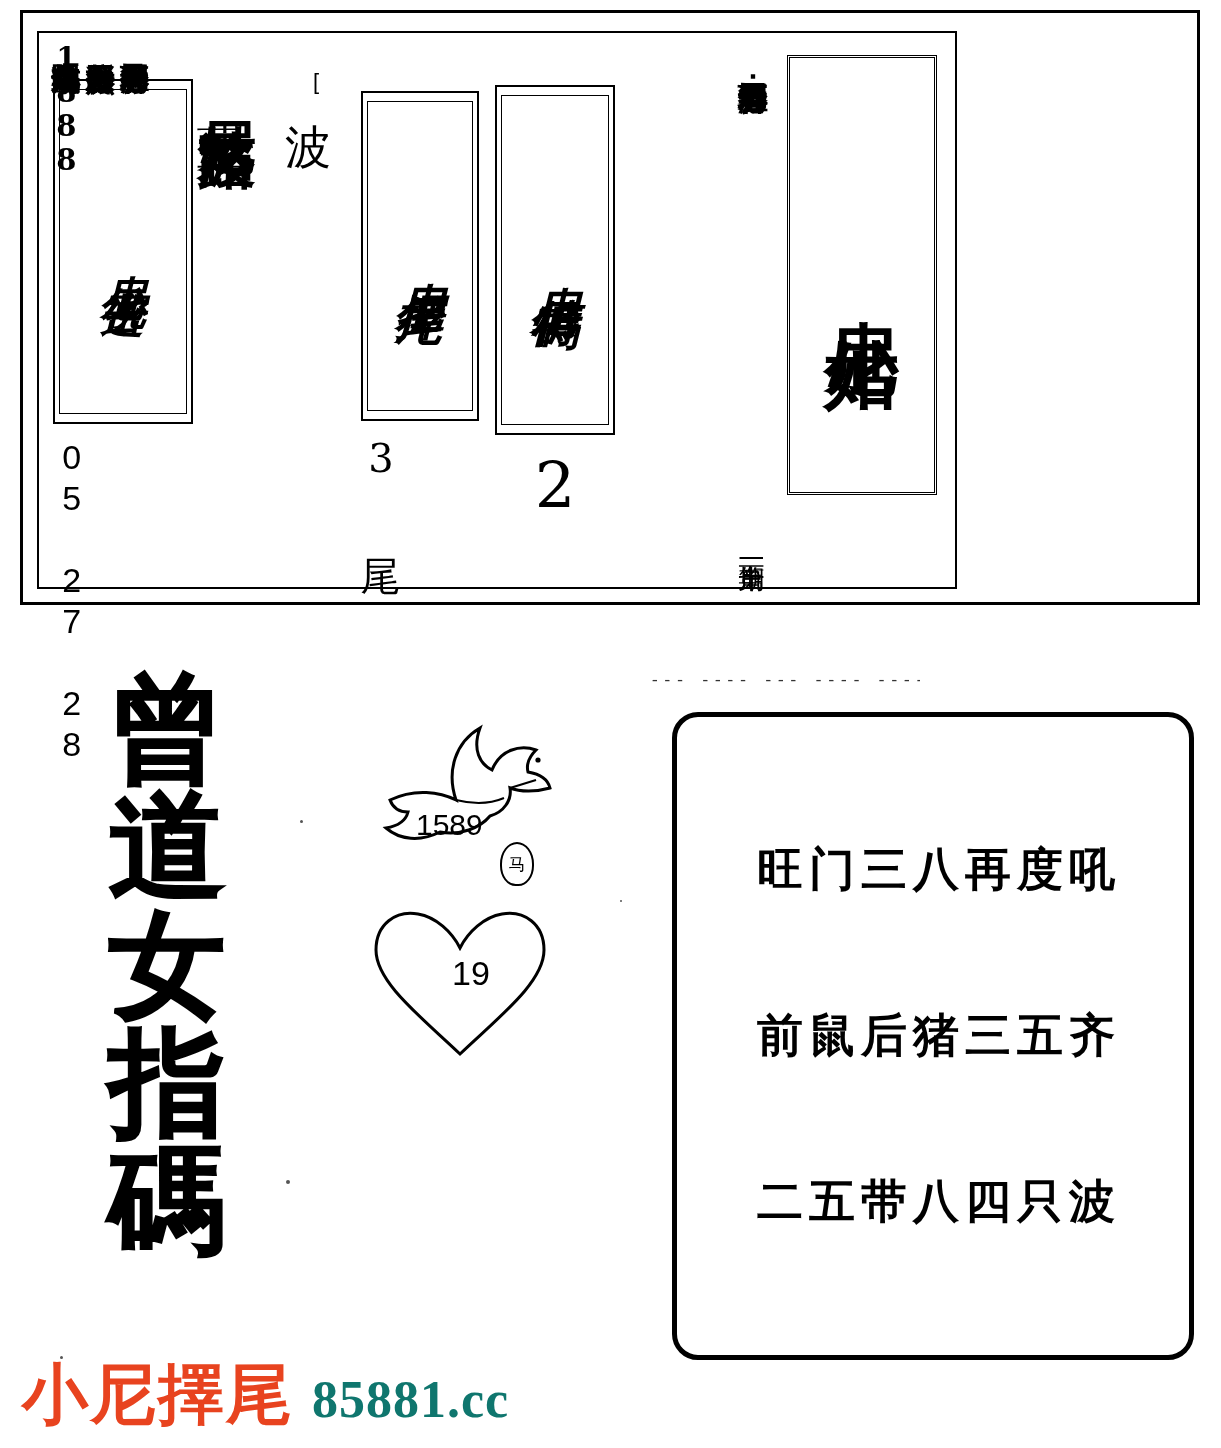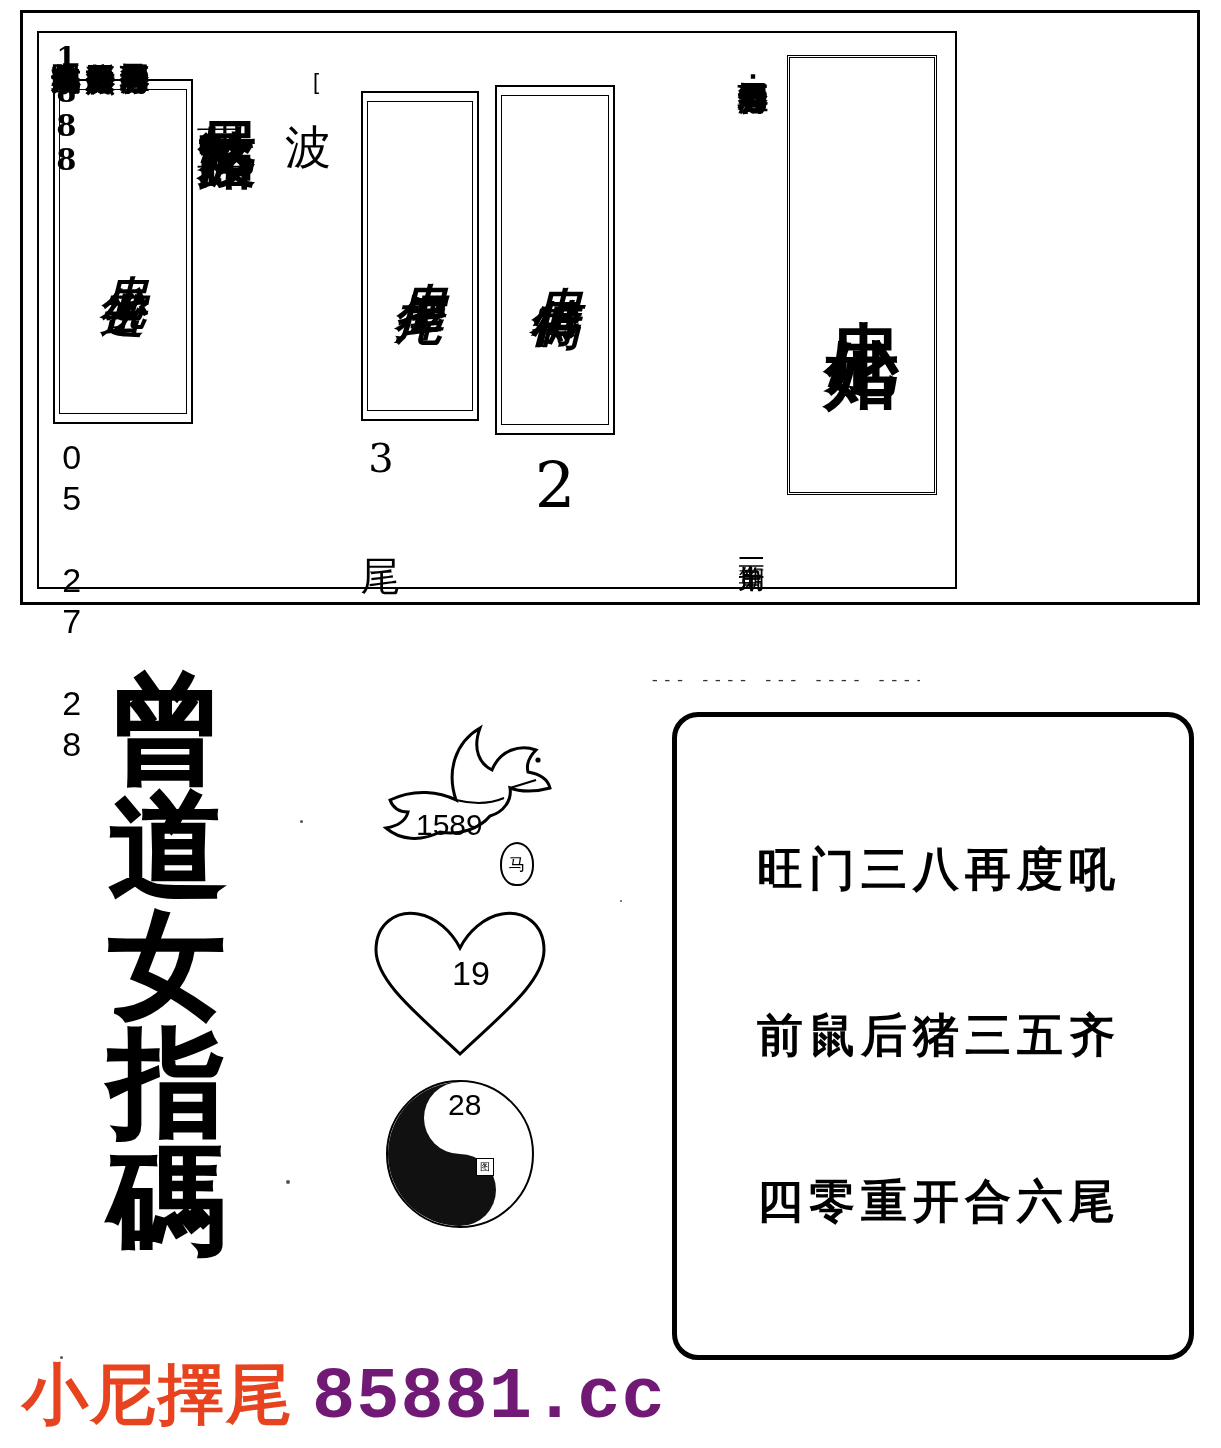--- a/index.html
+++ b/index.html
@@ -264,24 +264,24 @@
     display: flex; align-items: baseline; gap: 18px;
   }
   .footer .cn {
     font-family: "DejaVu Serif", serif;
     font-weight: bold;
     font-size: 66px;
     color: #e8431f;
     letter-spacing: 2px;
   }
   .footer .num {
-    font-family: Liberation Mono, monospace;
-    font-weight: bold;
-    font-size: 72px;
-    color: #701a75;
+    font-family: Liberation Serif, serif;
+    font-weight: bold;
+    font-size: 52px;
+    color: #0f766e;
     letter-spacing: 1px;
   }
 
   .speck { position: absolute; background: #555; border-radius: 50%; }
 </style>
 </head>
 <body>
 
 <div id="page">
 
@@ -365,39 +365,28 @@
     </div>
 
     <div class="heart-wrap">
       <svg width="200" height="170" viewBox="0 0 200 170">
         <path d="M100 158 C60 120 16 86 16 54 C16 28 36 14 58 18 C76 21 92 36 100 52
                  C108 36 124 21 142 18 C164 14 184 28 184 54 C184 86 140 120 100 158 Z" fill="none" stroke="#000" stroke-width="3"></path>
       </svg>
       <div class="heart-num">19</div>
     </div>
 
-    <div class="yin-wrap">
-      <div class="yin">
-        <div class="half"></div>
-        <div class="lobe-top"></div>
-        <div class="lobe-bot"></div>
-        <div class="dot-w"></div>
-        <div class="dot-b"></div>
-      </div>
-      <div class="yin-num">28</div>
-      <div class="yin-mini">图</div>
-    </div>
   </div>
 
   <div class="dashes">--- ---- --- ---- ----</div>
 
   <div class="verse-box">
     <div class="verse-line">旺门三八再度吼</div>
     <div class="verse-line">前鼠后猪三五齐</div>
-    <div class="verse-line">四零重开合六尾</div>
+    <div class="verse-line">二五带八四只波</div>
   </div>
 
   <div class="footer">
     <div class="cn">小尼擇尾</div>
     <div class="num">85881.cc</div>
   </div>
 
   <div class="speck" style="left:300px; top:820px; width:3px; height:3px;"></div>
   <div class="speck" style="left:620px; top:900px; width:2px; height:2px;"></div>
   <div class="speck" style="left:286px; top:1180px; width:4px; height:4px;"></div>

